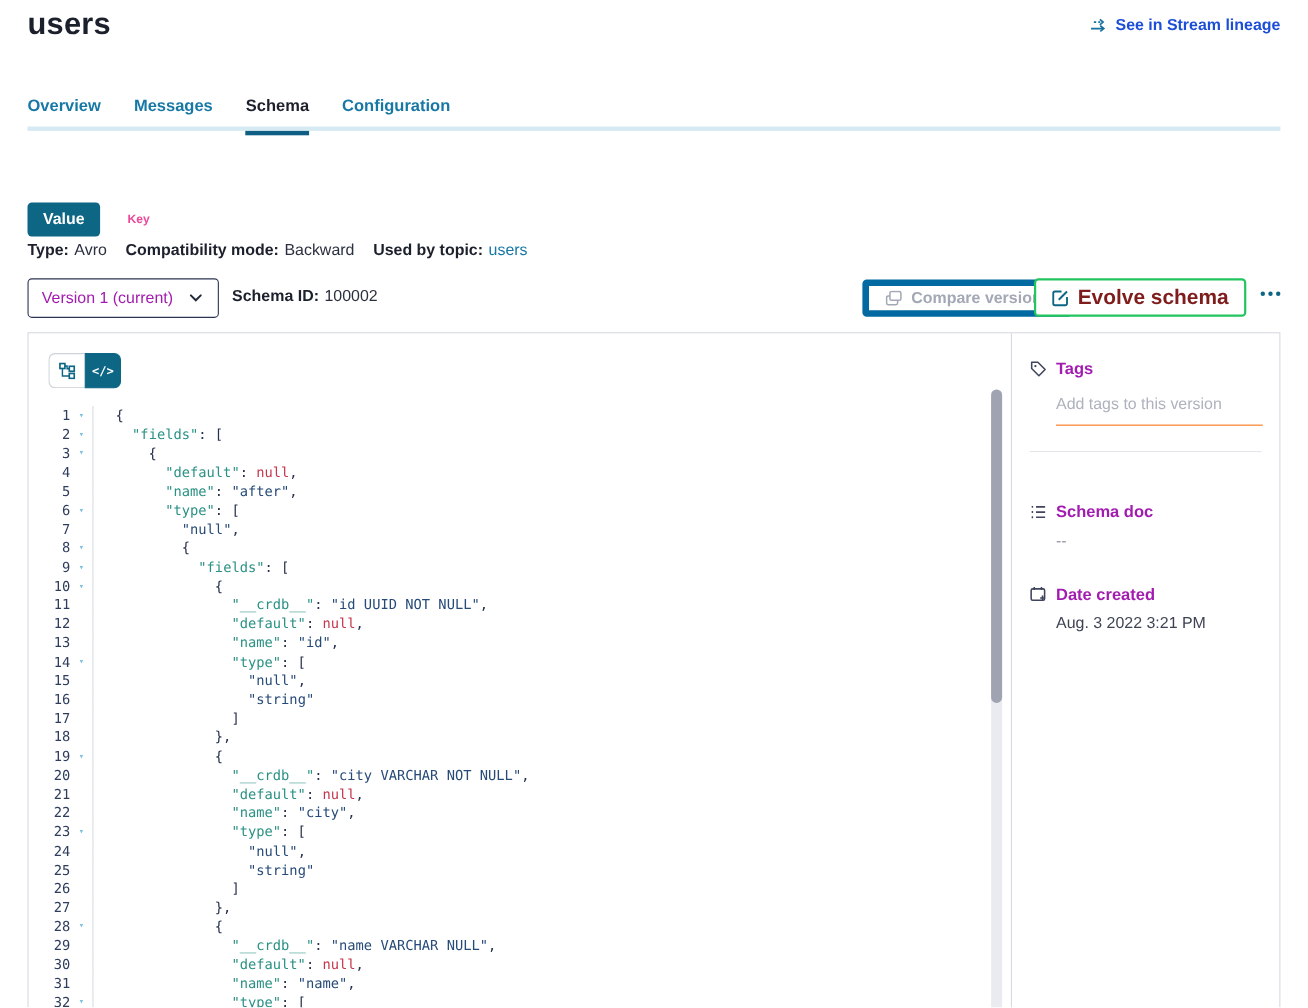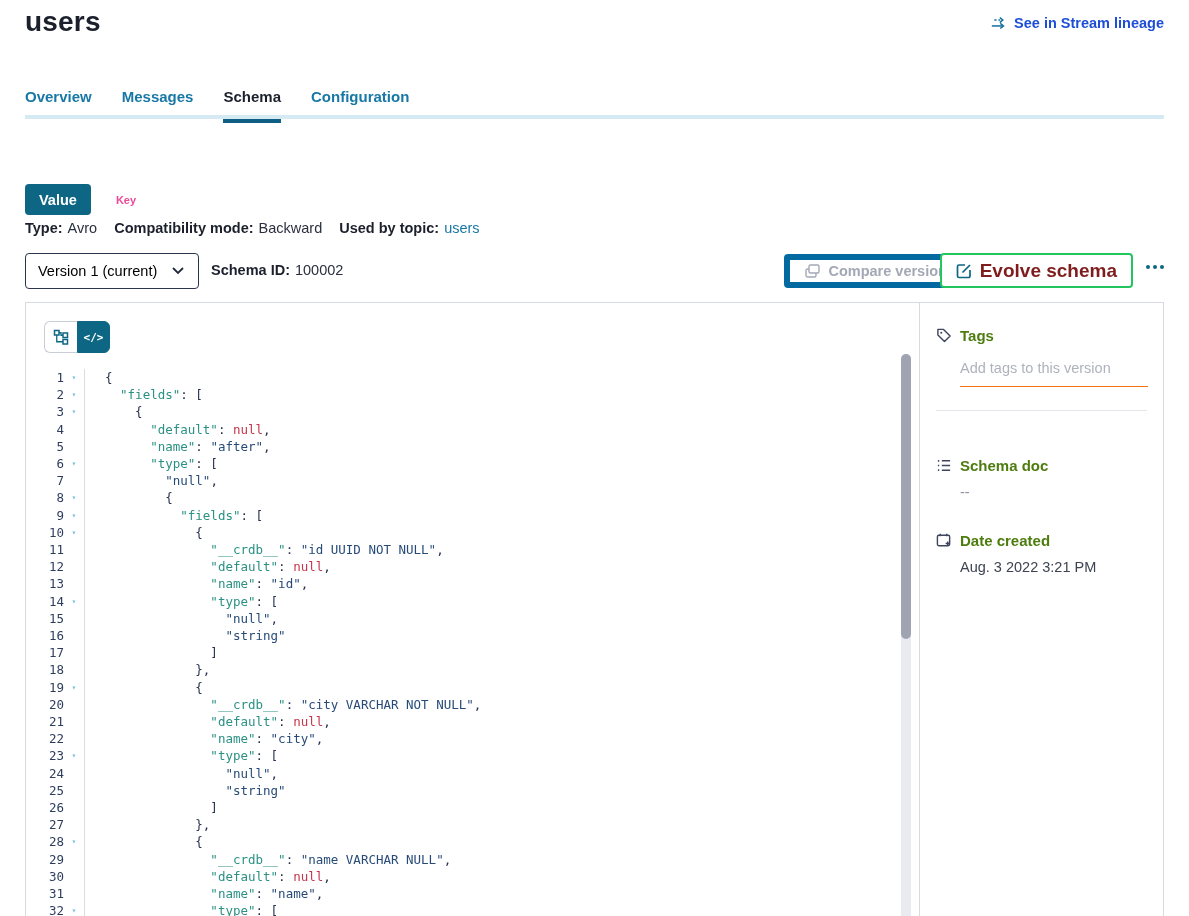--- a/index.html
+++ b/index.html
@@ -30,21 +30,21 @@
   
   .meta-row { position:absolute; left:25px; top:220px; font-size:14.5px; display:flex; gap:17px; }
   .meta-row b { font-weight:700; color:#1b202c; }
   .meta-row .val { color:#2b3040; margin-left:5px; }
   .meta-row .link { color:#1878a5; margin-left:5px; cursor:pointer; }
   
   .controls { position:absolute; left:25px; right:25px; top:253px; height:36px; }
   .version-select {
     position:absolute; left:0; top:0; width:174px; height:36px; border:1px solid #2b3550;
     border-radius:4px; display:flex; align-items:center; justify-content:space-between;
-    padding:0 12px; font-size:14.5px; color:#000000; cursor:pointer; background:#fff;
+    padding:0 12px; font-size:14.5px; color:#a21caf; cursor:pointer; background:#fff;
   }
   .schema-id { position:absolute; left:186px; top:9px; font-size:14.5px; }
   .schema-id b { font-weight:700; color:#1b202c; }
   .schema-id span { margin-left:5px; color:#2b3040; }
   .compare-btn {
     position:absolute; right:189px; top:1px; height:34px; display:flex; align-items:center; gap:8px;
     border:6px solid #0369a1; border-radius:4px; background:#fff; color:#a3a8b5;
     font-size:14.5px; font-weight:600; padding:0 14px; font-family:inherit; cursor:default;
   }
   .evolve-btn {
@@ -72,21 +72,21 @@
   .tk-p { color:#24304d; }
   .tk-k { color:#2a9184; }
   .tk-s { color:#274b79; }
   .tk-n { color:#c5364c; }
   
   .sb-track { position:absolute; right:8px; top:51px; bottom:0; width:10px; background:#e9ebf0; border-radius:5px; }
   .sb-thumb { position:absolute; top:0; left:0; width:10px; height:285px; background:#a0a4b2; border-radius:5px; cursor:grab; }
   
   .sidebar { width:244px; flex:none; border-left:1px solid #d6dae1; padding-top:24px; }
   .sb-head { display:flex; align-items:center; gap:8px; padding:0 16px; }
-  .sb-head .hd { font-size:15px; font-weight:700; color:#4d7c0f; }
+  .sb-head .hd { font-size:15px; font-weight:700; color:#a21caf; }
   .sb-icon { width:16px; height:16px; flex:none; display:flex; align-items:center; justify-content:center; }
   .tags-input {
     display:block; margin:16px 16px 0 40px; width:188px; border:none; border-bottom:1px solid #f97316;
     padding:0 0 10px 0; font-size:14.5px; font-family:inherit; color:#23293a; outline:none; background:transparent;
   }
   .tags-input::placeholder { color:#aeb2bd; }
   .sb-divider { border:none; border-top:1px solid #e4e6eb; margin:23px 16px 0 16px; }
   .sb-val { margin:10px 16px 0 40px; font-size:14.5px; color:#3d4352; }
   .sb-val.dim { color:#9094a2; }
   .mt-schema { margin-top:46px; }

